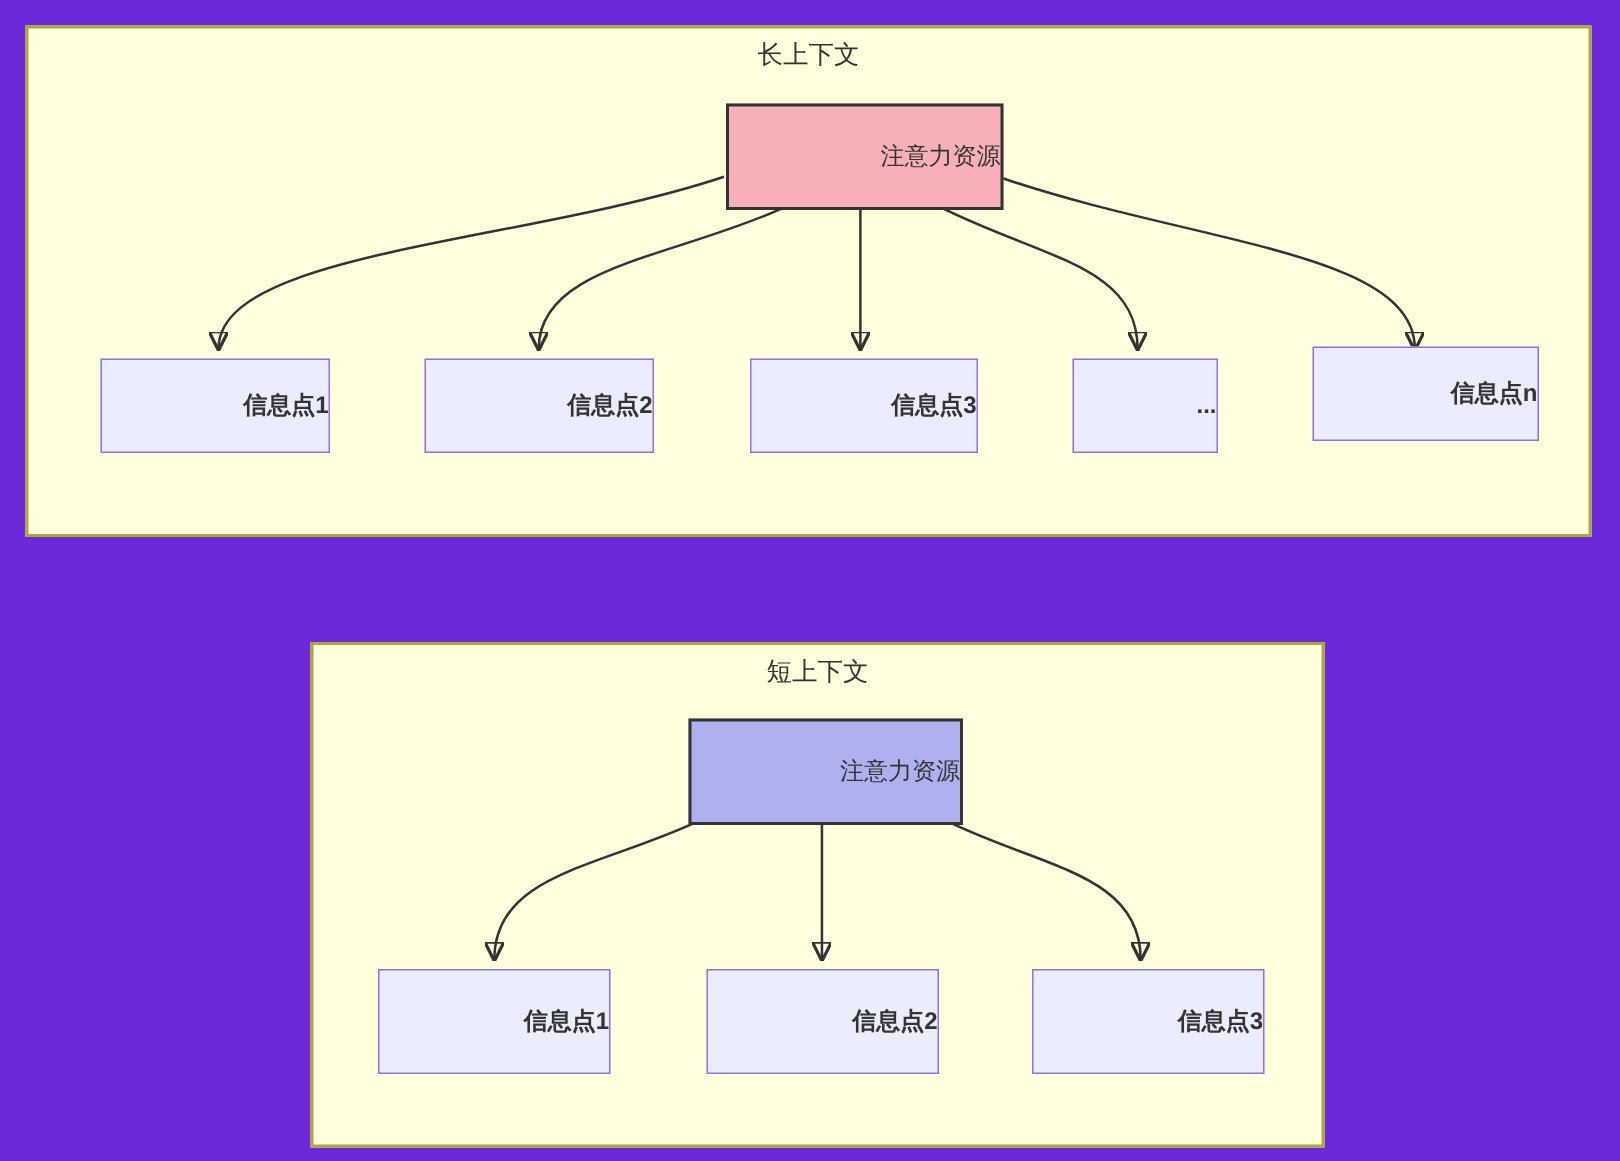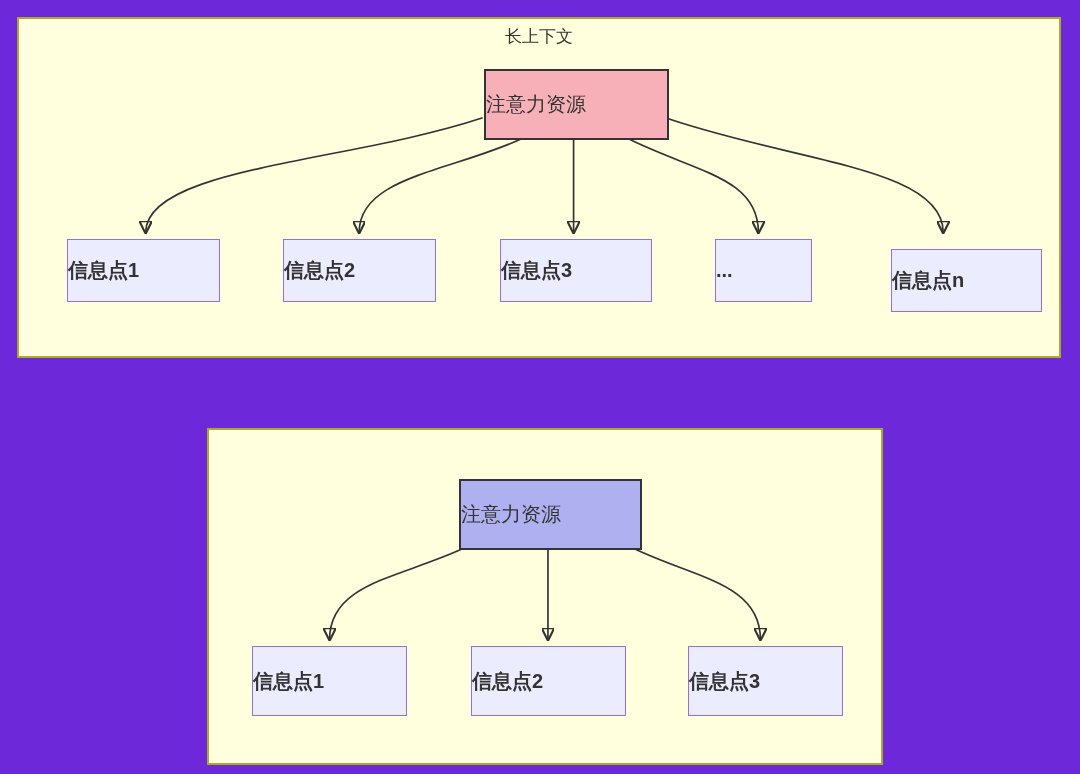--- a/index.html
+++ b/index.html
@@ -31,42 +31,42 @@
     width: 100%;
     text-align: center;
     font-size: 17px;
     color: #333333;
   }
   .node {
     position: absolute;
     box-sizing: border-box;
     display: flex;
     align-items: center;
-    justify-content: flex-start;
-    font-size: 20px;
+    justify-content: flex-end;
+    font-size: 16px;
     color: #333333;
     text-align: center;
   }
   .attention {
     background: #f8b0b8;
     border: 2px solid #333333;
   }
   #cluster-short .attention { background: #afb0f0; }
   .leaf {
     background: #ececff;
     border: 1.5px solid #9370db;
     font-weight: bold;
   }
   
   #long-attention { left: 465px; top: 50px; width: 185px; height: 71px; }
   #long-leaf-0 { left: 48px;  top: 220px; width: 153px; height: 63px; }
   #long-leaf-1 { left: 264px; top: 220px; width: 153px; height: 63px; }
   #long-leaf-2 { left: 481px; top: 220px; width: 152px; height: 63px; }
   #long-leaf-3 { left: 696px; top: 220px; width: 97px;  height: 63px; }
-  #long-leaf-4 { left: 856px; top: 230px; width: 151px; height: 63px; margin-left: 16px; }
+  #long-leaf-4 { left: 856px; top: 212px; width: 151px; height: 63px; }
   
   #short-attention { left: 250px; top: 49px; width: 183px; height: 71px; }
   #short-leaf-0 { left: 43px;  top: 216px; width: 155px; height: 70px; }
   #short-leaf-1 { left: 262px; top: 216px; width: 155px; height: 70px; }
   #short-leaf-2 { left: 479px; top: 216px; width: 155px; height: 70px; }
   .edges {
     position: absolute;
     left: 0; top: 0;
     width: 100%; height: 100%;
     pointer-events: none;
@@ -113,20 +113,21 @@
     </div>
     <div class="node leaf" id="long-leaf-3">
       <span>...</span>
     </div>
     <div class="node leaf" id="long-leaf-4">
       <span>信息点n</span>
     </div>
   </div>
 
   <div class="cluster" id="cluster-short">
+    <div class="cluster-title">短上下文</div>
 
     <svg class="edges" viewBox="0 0 676 337" aria-hidden="true">
       <defs>
         <marker id="arrowhead-short" viewBox="0 0 10 10" refX="9" refY="5" markerWidth="7.5" markerHeight="7.5" orient="auto-start-reverse">
           <path d="M 0 0 L 10 5 L 0 10 z" fill="#333333" stroke="none"></path>
         </marker>
       </defs>
       <path d="M 255,120 C 190,150 120,155 120,212" marker-end="url(#arrowhead-short)"></path>
       <path d="M 341,120 L 341,212" marker-end="url(#arrowhead-short)"></path>
       <path d="M 428,120 C 490,150 556,155 556,212" marker-end="url(#arrowhead-short)"></path>

